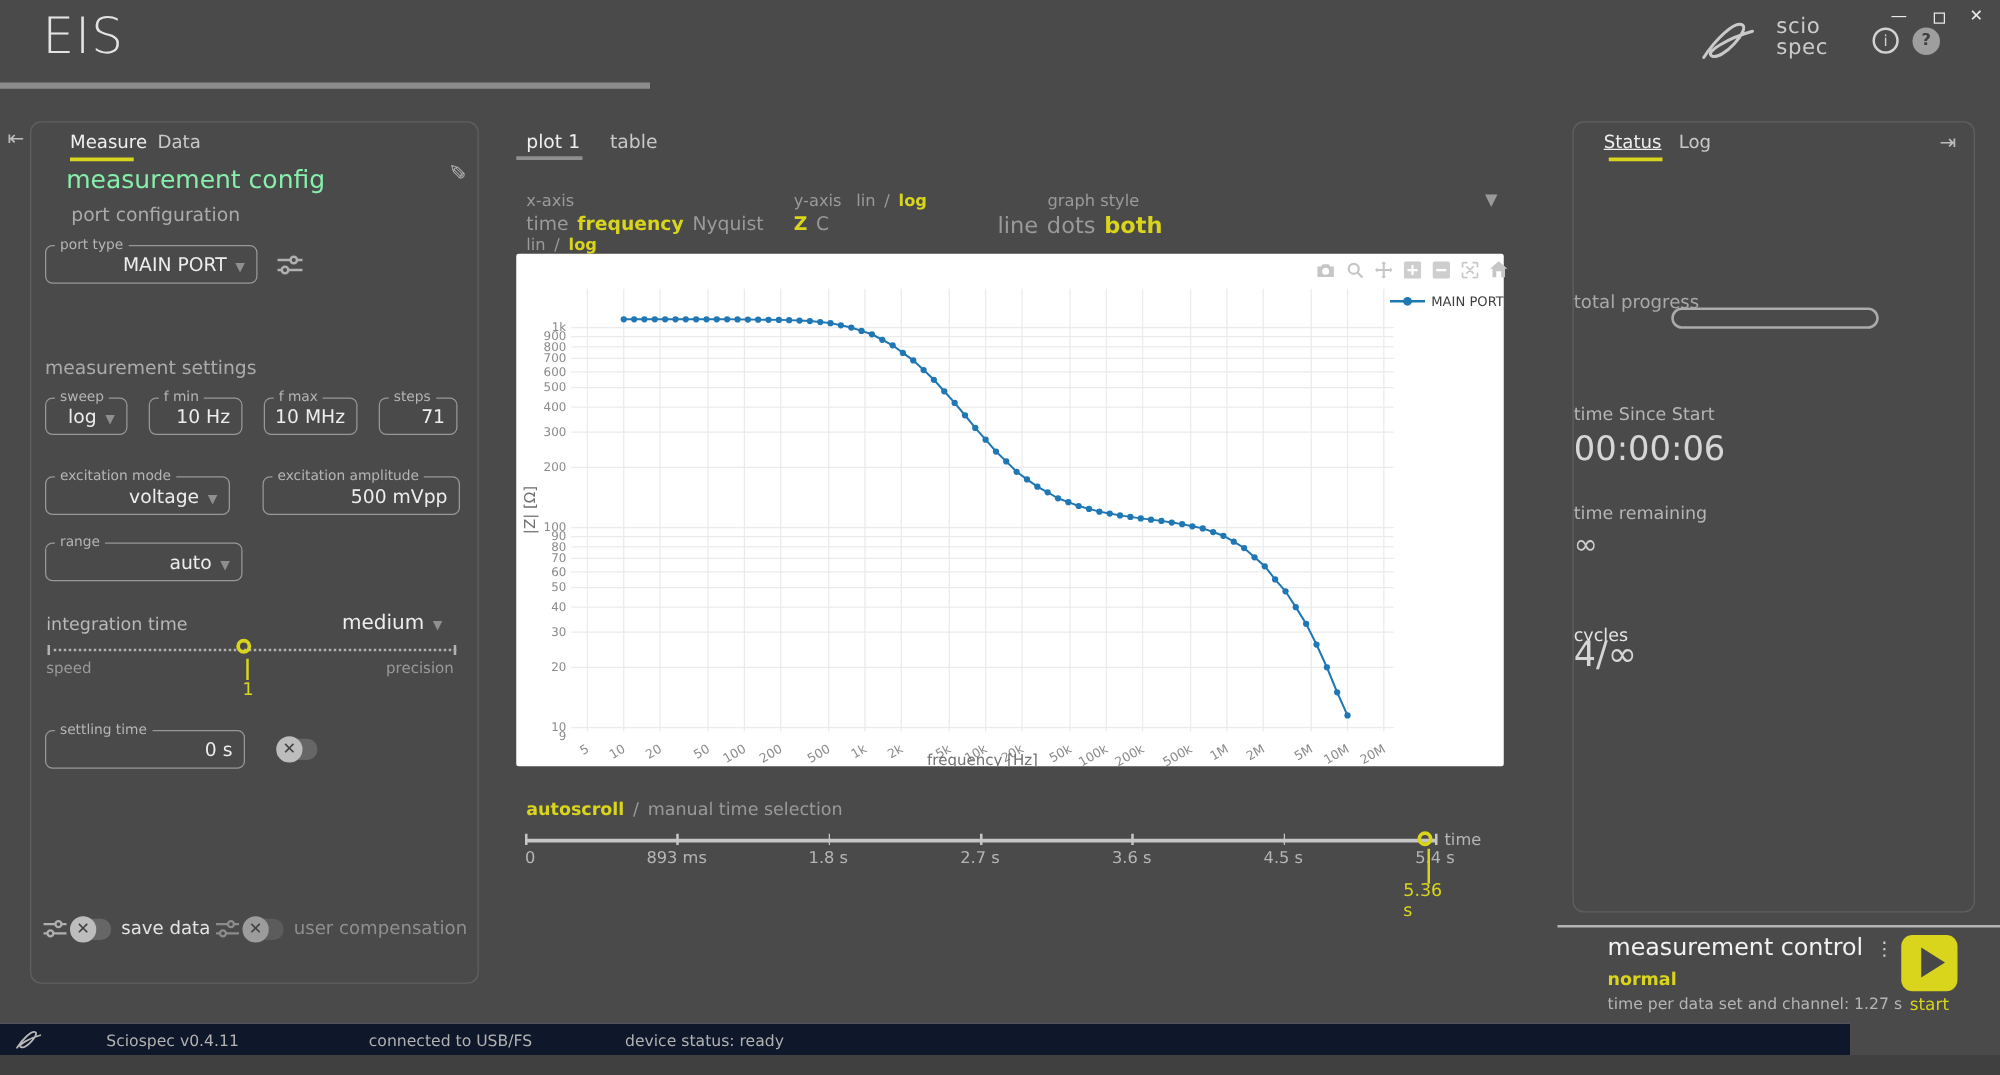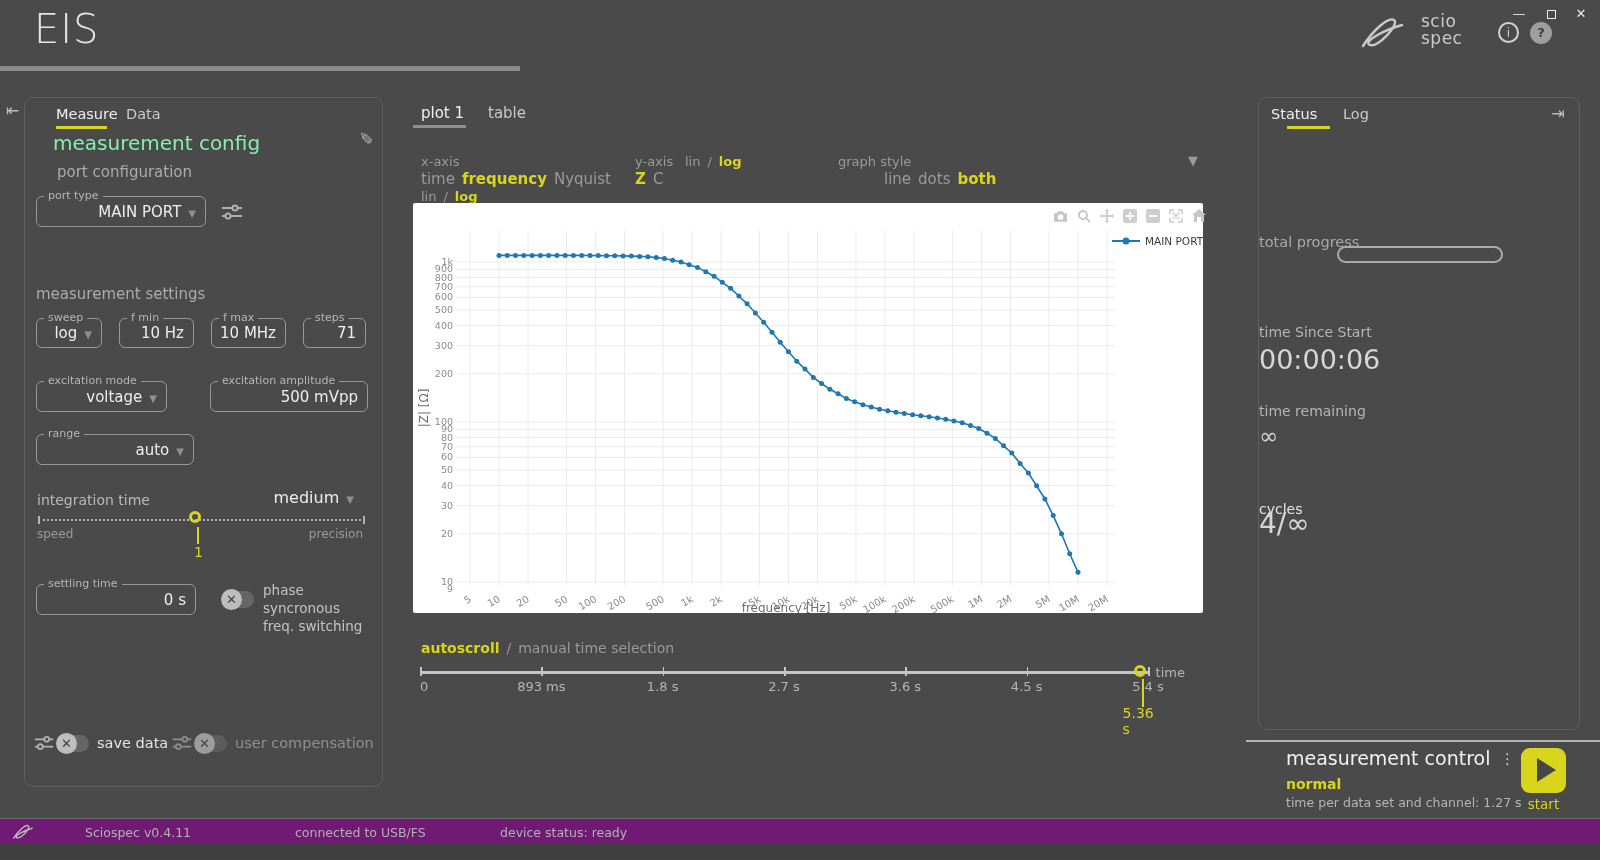--- a/index.html
+++ b/index.html
@@ -60,21 +60,21 @@
 
   
   .rp-center{position:absolute;left:0;width:100%;text-align:left;margin-top:28px;}
   .progress{position:absolute;left:78px;top:148px;width:166px;height:17px;border:2px solid #ababab;border-radius:9px;}
 
   
   .play{position:absolute;left:1521px;top:748px;width:45px;height:45px;background:var(--yellow);border-radius:9px;}
   .play .tri{position:absolute;left:16px;top:10px;width:0;height:0;border-top:12px solid transparent;border-bottom:12px solid transparent;border-left:19px solid #474747;}
 
   
-  .statusbar{position:absolute;left:0;top:818px;width:1600px;height:26px;background:#701a75;border-top:1px solid #686868;}
+  .statusbar{position:absolute;left:0;top:818px;width:1480px;height:26px;background:#0f172a;border-top:1px solid #686868;}
   .sb-item{position:absolute;top:6px;font-size:12.5px;color:#b2b2b2;white-space:nowrap;}
   .bottom-strip{position:absolute;left:0;top:844px;width:1600px;height:16px;background:#404040;}
 </style>
 </head>
 <body>
 
 <div class="stage">
 
   <div class="abs app-title">EIS</div>
   <div class="abs header-rule"></div>
@@ -130,21 +130,21 @@
     </div>
     <div class="fs" style="left:186px;top:220px;width:75px;height:30px;">
       <span class="lbl">f max</span>
       <span class="val">10 MHz</span>
     </div>
     <div class="fs" style="left:278px;top:220px;width:63px;height:30px;">
       <span class="lbl">steps</span>
       <span class="val">71</span>
     </div>
 
-    <div class="fs" style="left:11px;top:283px;width:131px;height:31px;">
+    <div class="fs" style="left:11px;top:283px;width:148px;height:31px;">
       <span class="lbl">excitation mode</span>
       <span class="val"><span>voltage</span><span class="arrow">▼</span></span>
     </div>
     <div class="fs" style="left:185px;top:283px;width:158px;height:31px;">
       <span class="lbl">excitation amplitude</span>
       <span class="val">500 mVpp</span>
     </div>
 
     <div class="fs" style="left:11px;top:336px;width:158px;height:31px;">
       <span class="lbl">range</span>
@@ -162,24 +162,20 @@
     <div class="abs small-gray" style="left:12px;top:429px;font-size:12px;">speed</div>
     <div class="abs small-gray" style="right:19px;top:429px;font-size:12px;">precision</div>
 
     <div class="fs" style="left:11px;top:486px;width:160px;height:31px;">
       <span class="lbl">settling time</span>
       <span class="val">0 s</span>
     </div>
     <div class="toggle" style="left:198px;top:493px;">
         <span class="knob">✕</span>
       </div>
-    <div class="abs" style="left:238px;top:483px;font-size:13.5px;line-height:18px;color:#c3c3c3;">
-      <div>phase syncronous</div>
-      <div>freq. switching</div>
-    </div>
 
     <svg class="abs" style="left:8px;top:634px;" width="22" height="22" viewBox="0 0 24 24">
       <g stroke="#b0b0b0" stroke-width="2" fill="#4a4a4a">
         <line x1="2" y1="8" x2="22" y2="8"></line>
           <circle cx="15" cy="8" r="2.6"></circle>
         <line x1="2" y1="16" x2="22" y2="16"></line>
           <circle cx="8" cy="16" r="2.6"></circle>
       </g>
     </svg>
     <div class="toggle" style="left:33px;top:637px;">
@@ -229,21 +225,21 @@
     </div>
   <div class="optrow" style="left:635px;top:205px;font-size:13px;">
       <span class="opt">real</span>
       <span class="opt">imag</span>
       <span class="opt active">abs</span>
       <span class="opt">phi°</span>
       <span class="opt">phi</span>
     </div>
 
   <div class="abs small-gray" style="left:838px;top:154px;">graph style</div>
-  <div class="optrow" style="left:884px;top:170px;font-size:15px;">
+  <div class="optrow" style="left:798px;top:170px;font-size:18px;">
       <span class="opt">line</span>
       <span class="opt">dots</span>
       <span class="opt active">both</span>
     </div>
   <span class="abs" style="left:1188px;top:153px;font-size:13px;color:#9a9a9a;">▼</span>
 
   <div class="chart-card">
     <div class="modebar">
       <svg width="15" height="14" viewBox="0 0 16 14">
           <path d="M1 4h3l1.5-2h5L12 4h3v9H1z M8 11a3 3 0 1 0 0-6 3 3 0 0 0 0 6z" fill="#c6c6c6" fill-rule="evenodd"></path>
@@ -457,21 +453,21 @@
         <div class="tl-tick" style="left: 728px;"></div>
         <div class="tl-lab" style="left: 728px; transform: translateX(-50%);">5.4 s</div>
       </div>
     <div class="ring" id="time-thumb" style="top: 0px; left: 713.607px;"></div>
     <div class="stem" id="time-stem" style="top: 14px; height: 28px; left: 721.607px;"></div>
     <div class="abs" id="time-axis-label" style="top: 0px; font-size: 13px; color: rgb(181, 181, 181); left: 735.607px;">time</div>
     <div class="abs yellow" id="time-selected" style="top: 40px; font-size: 14px; left: 702.607px;">5.36 s</div>
   </div>
 
   <div class="card" style="left:1258px;top:97px;width:322px;height:633px;">
-    <span class="tab active" style="left:12px;top:8px;">Status</span>
+    <span class="tab active" style="left:24px;top:8px;text-decoration:underline;">Status</span>
     <div class="tab-underline" style="left:28px;top:28px;width:43px;"></div>
     <span class="tab" style="left:84px;top:8px;">Log</span>
     <span class="abs" style="right:14px;top:6px;font-size:16px;color:#bdbdbd;">⇥</span>
 
     <div class="rp-center" style="top:108px;font-size:14.5px;color:#a9a9a9;">total progress</div>
     <div class="progress"></div>
 
     <div class="rp-center" style="top:198px;font-size:14px;color:#b5b5b5;">time Since Start</div>
     <div class="rp-center" style="top:218px;font-size:27px;color:#d6d6d6;">00:00:06</div>
 

